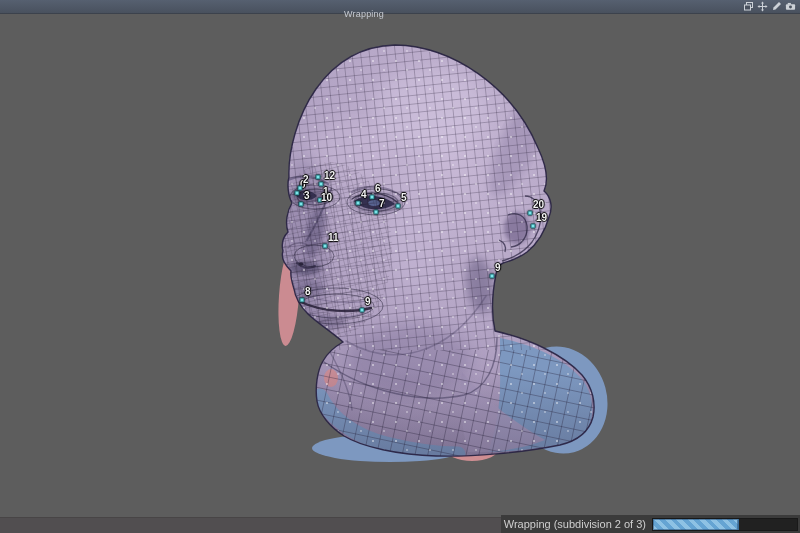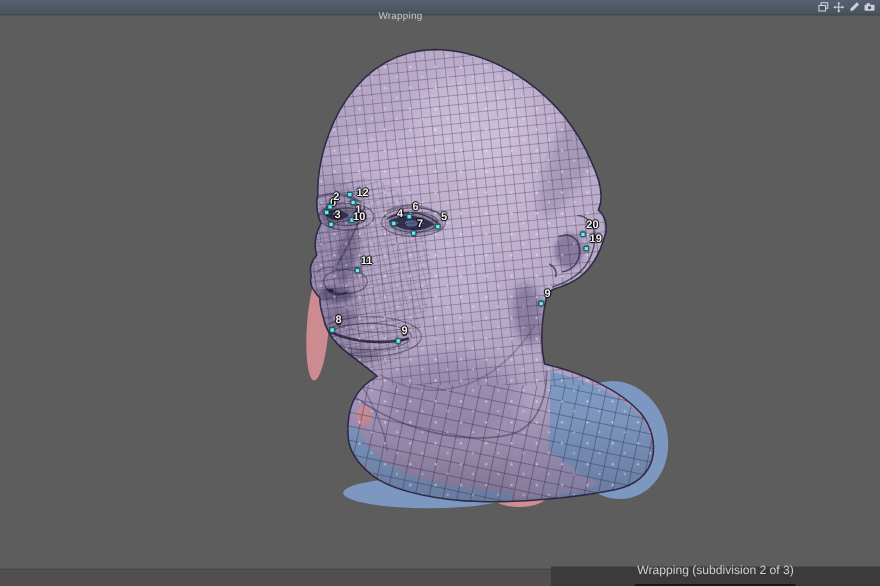--- a/index.html
+++ b/index.html
@@ -26,21 +26,21 @@
         transform:translate(-50%,-50%);box-shadow:0 0 2px rgba(0,0,0,.8);
         border:1px solid #18646e;box-sizing:border-box;}
   .clabel{position:absolute;left:3px;top:-13px;font-size:10px;font-weight:bold;color:#f4f4f4;
           text-shadow:0 1px 1px #000,1px 0 1px #000,-1px 0 1px #000,0 -1px 1px #000;
           white-space:nowrap;line-height:10px;}
 
   
   .bottom-band{position:absolute;left:0;right:0;bottom:0;height:15px;background:#514e50;z-index:20;
                border-top:1px solid #484546;}
   .status-panel{position:absolute;right:0;bottom:0;width:299px;height:18px;background:#3b3b3b;z-index:25;
-                display:flex;align-items:center;justify-content:flex-end;gap:6px;padding:0;flex-direction:column;}
+                display:flex;align-items:center;justify-content:flex-end;gap:6px;padding:0;}
   .status-label{font-size:11px;color:#cfcfcf;white-space:nowrap;}
   .progress{position:relative;width:146px;height:13px;background:#212121;margin-right:2px;
             border:1px solid #191919;box-sizing:border-box;overflow:hidden;}
   .progress-fill{position:absolute;left:0;top:0;bottom:0;width:0;
                  background:repeating-linear-gradient(45deg,#8ec2e4 0 4px,#65a4d3 4px 8px);
                  border-right:1px solid #3a6c99;box-shadow:inset 0 0 0 1px rgba(40,80,120,.55);}
 </style>
 </head>
 <body>
 

